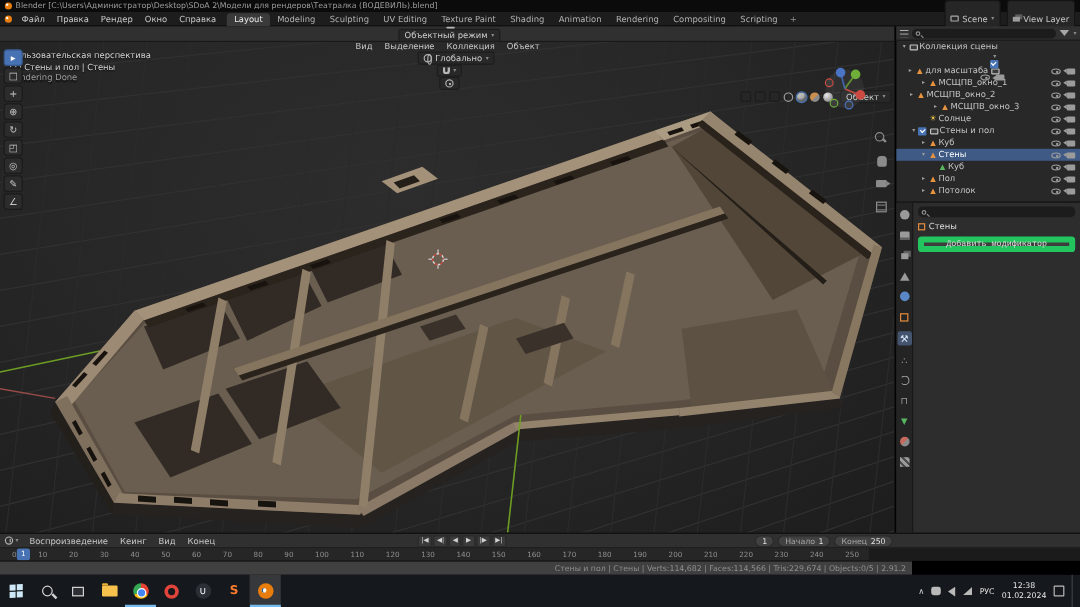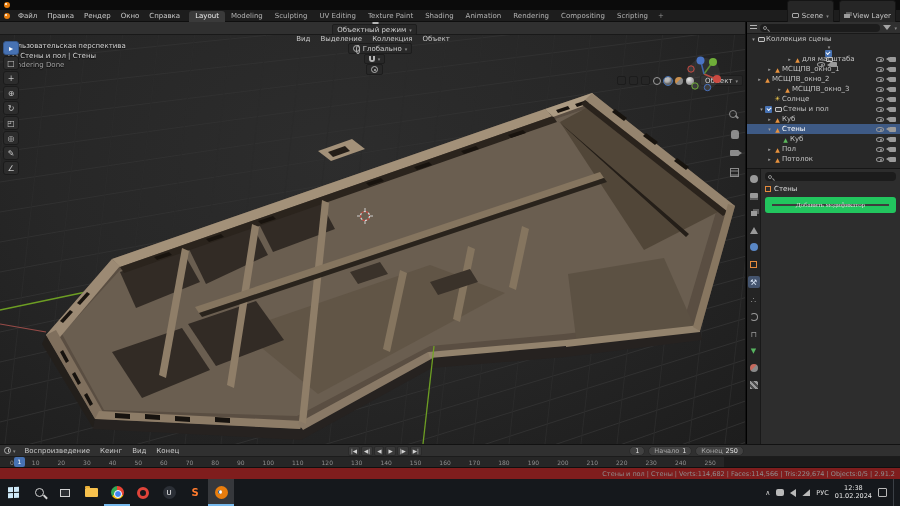--- a/index.html
+++ b/index.html
@@ -120,42 +120,42 @@
   .pt-part{color:#9a9a9a;font-size:8px;}
   .pt-phys{width:8px;height:8px;border-radius:50%;border:1px solid #9a9a9a;border-left-color:transparent;}
   .pt-constr{color:#9a9a9a;font-size:8px;}
   .pt-data{color:#57b560;font-size:7px;}
   .pt-mat{width:8px;height:8px;border-radius:50%;background:linear-gradient(135deg,#c66a5e 50%,#8a8a8a 50%);}
   .pt-tex{width:8px;height:8px;background:repeating-linear-gradient(45deg,#9a9a9a 0 2px,#4c4c4c 2px 4px);}
   .prop-main{flex:1;padding:3px 4px;display:flex;flex-direction:column;gap:4px;}
   .prop-search{height:9px;background:#1c1c1c;border-radius:4px;display:flex;align-items:center;padding:0 3px;gap:2px;}
   .prop-crumb{display:flex;align-items:center;gap:3px;color:#dedede;}
   .crumb-obj{width:6px;height:6px;border:1.5px solid #e58a3c;}
-  .add-mod{height:13px;background:#3d3d3d;border:7px solid #22c55e;border-radius:3px;color:#dcdcdc;
-           font-size:7px;display:flex;align-items:center;justify-content:center;font-family:Liberation Serif, serif;}
+  .add-mod{height:13px;background:#3d3d3d;border:5px solid #22c55e;border-radius:3px;color:#dcdcdc;
+           font-size:7px;display:flex;align-items:center;justify-content:center;font-family:Liberation Mono, monospace;}
 
   
   #timeline{position:absolute;left:0;top:444px;width:900px;height:23px;background:#2b2b2b;border-top:1px solid #121212;}
   .tl-header{height:12px;background:#303030;border-bottom:1px solid #1c1c1c;display:flex;align-items:center;position:relative;color:#c8c8c8;}
   .i-clock{width:7px;height:7px;border:1px solid #b0b0b0;border-radius:50%;margin-left:4px;position:relative;}
   .i-clock::after{content:"";position:absolute;left:2.5px;top:1px;width:1px;height:2.5px;background:#b0b0b0;}
   #tl-menus{display:flex;margin-left:2px;}
   #tl-play{position:absolute;left:348px;display:flex;gap:1px;}
   .pbtn{font-size:5.5px;color:#d2d2d2;background:#3a3a3a;border:1px solid #2a2a2a;border-radius:2px;padding:0 2px;line-height:8px;}
   .tl-fields{position:absolute;right:156px;display:flex;gap:3px;align-items:center;}
   .fld{background:#414141;border:1px solid #2a2a2a;border-radius:5px;padding:0 5px;height:10px;line-height:9px;font-size:6.5px;color:#e0e0e0;display:flex;gap:3px;}
   .fld .lab{color:#a8a8a8;}
   .tl-ruler{position:relative;height:10px;background:#262626;}
   #tl-ticks{position:absolute;left:10px;top:0;width:706px;height:10px;display:flex;justify-content:space-between;align-items:center;font-size:6px;color:#8f8f8f;}
   .ruler-dim{position:absolute;left:724px;right:0;top:0;bottom:0;background:rgba(0,0,0,.28);}
   .cur-frame{position:absolute;left:14px;top:0;width:11px;height:10px;background:#4772b3;border-radius:2px;
              color:#fff;font-size:6px;text-align:center;line-height:10px;}
 
   
-  #statusbar{position:absolute;left:0;top:467px;width:900px;height:12px;background:#7f1d1d;border-top:1px solid #0f0f0f;
+  #statusbar{position:absolute;left:0;top:467px;width:760px;height:12px;background:#404040;border-top:1px solid #0f0f0f;
              display:flex;align-items:center;justify-content:flex-end;padding-right:5px;color:#8f8f8f;font-size:6.5px;}
 
   
   #taskbar{position:absolute;left:0;top:479px;width:900px;height:27px;background:#15181c;display:flex;align-items:center;}
   .tb-icon{width:26px;height:27px;display:flex;align-items:center;justify-content:center;position:relative;}
   .tb-icon.open{box-shadow:inset 0 -2px 0 #76b9ed;}
   .tb-icon.active{background:rgba(255,255,255,.14);box-shadow:inset 0 -2px 0 #76b9ed;}
   .win-logo{display:grid;grid-template-columns:5px 5px;gap:1px;transform:skewY(-3deg);}
   .win-logo i{width:5px;height:5px;background:#cde8f7;}
   .ticon-search{width:9px;height:9px;border:1.5px solid #d2d2d2;border-radius:50%;position:relative;}
@@ -180,20 +180,21 @@
   .notif{width:9px;height:9px;border:1px solid #b9b9b9;border-radius:1px;}
   .desk-sliver{width:4px;height:27px;border-left:1px solid #3a3f45;}
 </style>
 </head>
 <body>
 
 <div id="app">
 
   <div id="titlebar">
     <span class="blogo"></span>
+    <span class="tb-title">Blender [C:\Users\Администратор\Desktop\SDoA 2\Модели для рендеров\Театралка (ВОДЕВИЛЬ).blend]</span>
     <span class="win-btns">
       <span>–</span>
       <span>▢</span>
       <span class="cls">×</span>
     </span>
   </div>
 
   <div id="menubar">
     <span class="blogo"></span>
     <nav id="main-menus"><span class="menu">Файл</span><span class="menu">Правка</span><span class="menu">Рендер</span><span class="menu">Окно</span><span class="menu">Справка</span></nav>
@@ -477,21 +478,21 @@
           <span class="ol-chk"></span>
           <span class="ol-ic ic-collection">
             <span class="box-ic"></span>
           </span>
           <span class="ol-lb">Инструменты</span>
           <span class="ol-togs">
             <span class="t-eye"></span>
             <span class="t-cam"></span>
           </span>
         </div>
-        <div class="ol-row" style="padding-left: 19px; margin-left: 20px;">
+        <div class="ol-row" style="padding-left: 8px;">
           <span class="ol-arrow">▸</span>
           <span class="ol-ic ic-mesh">▲</span>
           <span class="ol-lb">для масштаба</span>
           <span class="ol-togs">
             <span class="t-eye"></span>
             <span class="t-cam"></span>
           </span>
         </div>
         <div class="ol-row" style="padding-left: 19px;">
           <span class="ol-arrow">▸</span>

